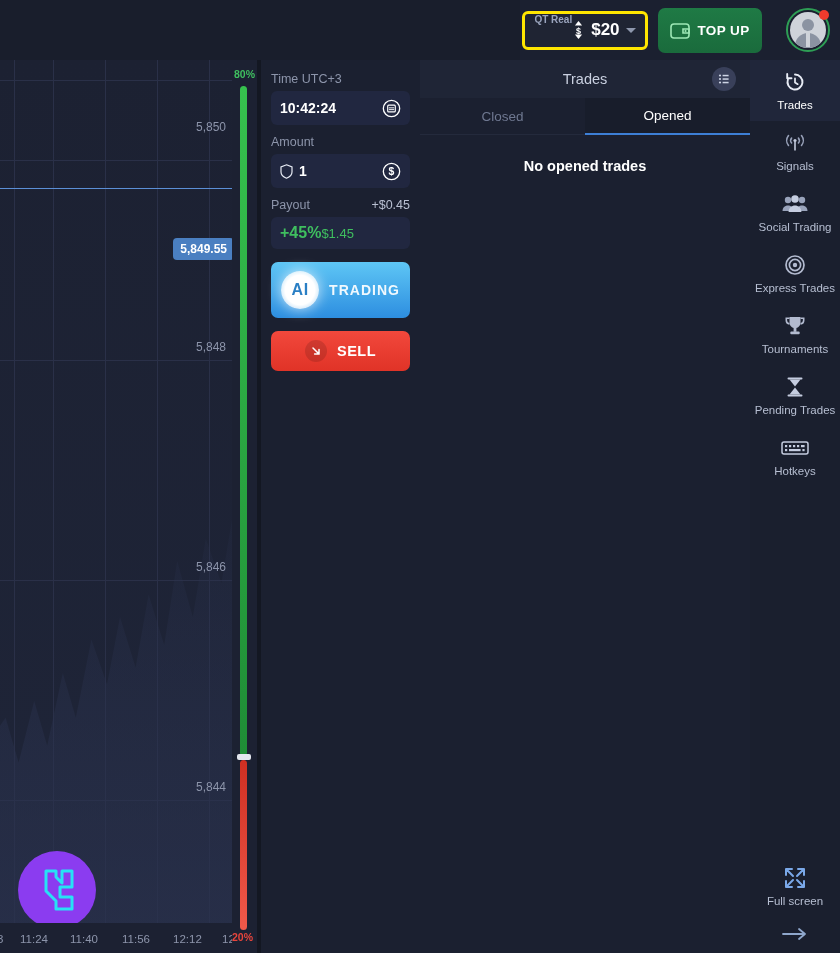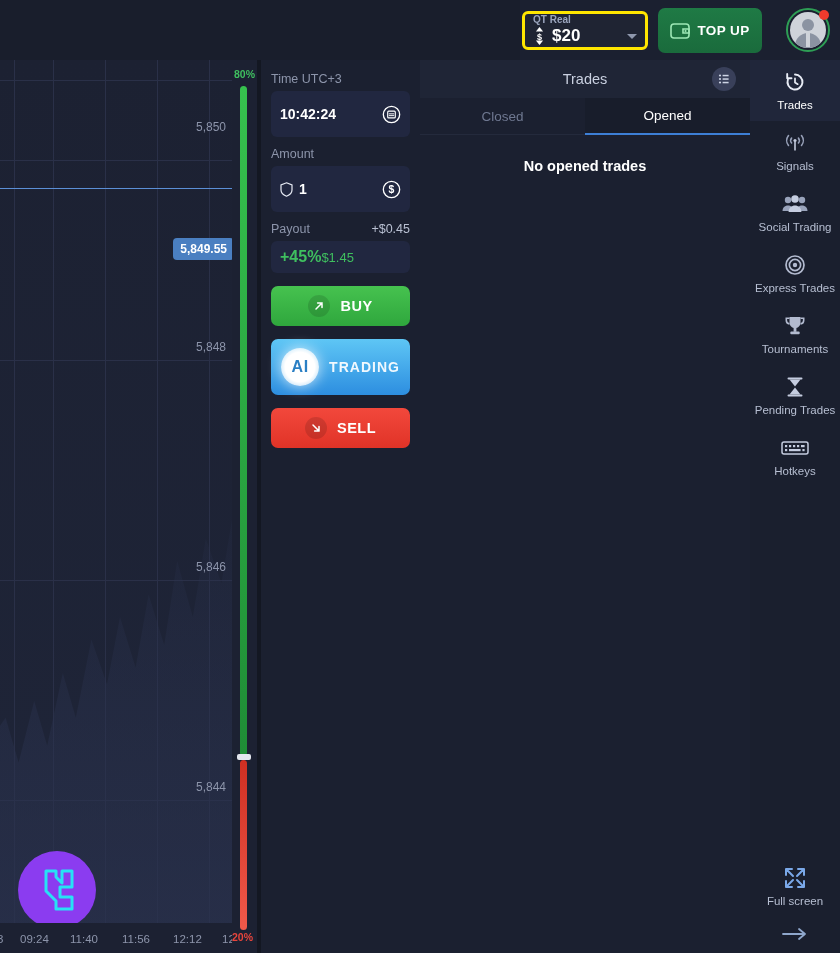--- a/index.html
+++ b/index.html
@@ -20,21 +20,21 @@
   #topbar-left-fill {
     position: absolute; left: 0; top: 0; width: 520px; height: 60px;
     background: #191e2c;
   }
   #account-selector {
     position: relative; z-index: 4;
     margin-right: 10px;
     width: 126px; height: 39px;
     border: 3px solid #ffe600; border-radius: 6px;
     background: #1f2433;
-    display: flex; flex-direction: column; justify-content: center;
+    display: flex; flex-direction: row; justify-content: center;
     padding: 0 8px;
   }
   #account-label {
     font-size: 10px; color: #9aa4bd; line-height: 11px; margin-bottom: 1px;
     font-weight: bold;
   }
   #account-row { display: flex; align-items: center; gap: 6px; }
   .acc-icon { width: 13px; height: 18px; flex: none; }
   #account-balance { font-size: 17px; color: #ffffff; font-weight: bold; }
   #account-caret {
@@ -160,21 +160,21 @@
 
   
   #trade-panel {
     position: absolute; left: 261px; top: 60px; width: 159px; height: 893px;
     background: #1b2030; padding: 10px;
   }
   .field-label {
     font-size: 12.5px; color: #8d95ab; margin-bottom: 5px; margin-top: 2px;
   }
   .input-box {
-    height: 46px; border-radius: 6px; background: #212740;
+    height: 34px; border-radius: 6px; background: #212740;
     display: flex; align-items: center; padding: 0 9px;
     cursor: text;
   }
   .input-val { font-size: 14px; color: #fff; font-weight: bold; }
   .input-icon {
     margin-left: auto; width: 19px; height: 19px; cursor: pointer;
   }
   .shield { width: 13px; height: 15px; margin-right: 6px; flex: none; }
   #payout-row {
     display: flex; justify-content: space-between; align-items: baseline;
@@ -337,21 +337,21 @@
     <div id="price-badge">5,849.55</div>
 
     <div id="logo">
       <svg width="50" height="50" viewBox="0 0 50 50">
         <path d="M14 6 v20 l10 10 v8 H40 V32 H28 V22 H40 V6 H30 v12 l-6 -6 V6 Z" fill="none" stroke="#27e2f5" stroke-width="3" stroke-linejoin="round"></path>
       </svg>
     </div>
 
     <div id="time-axis">
       <div class="time-lbl" style="left:-3px">3</div>
-      <div class="time-lbl" style="left:20px">09:24</div>
+      <div class="time-lbl" style="left:20px">11:24</div>
       <div class="time-lbl" style="left:70px">11:40</div>
       <div class="time-lbl" style="left:122px">11:56</div>
       <div class="time-lbl" style="left:173px">12:12</div>
       <div class="time-lbl" style="left:222px">12</div>
     </div>
   </div>
 
   <div id="slider-col">
     <div id="pct-top">80%</div>
     <div id="slider-green"></div>
@@ -385,28 +385,20 @@
 
     <div id="payout-row">
       <span id="payout-label">Payout</span>
       <span id="payout-delta">+$0.45</span>
     </div>
     <div id="payout-box">
       <span id="payout-pct">+45%</span>
       <span id="payout-amt">$1.45</span>
     </div>
 
-    <button class="trade-btn" id="buy-btn">
-      <span class="dir-circle">
-        <svg width="12" height="12" viewBox="0 0 12 12">
-          <path d="M3 9 L9 3 M4.6 3 H9 V7.4" stroke="#ffffff" stroke-width="1.5" fill="none" stroke-linecap="round"></path>
-        </svg>
-      </span>
-      <span>BUY</span>
-    </button>
 
     <button class="trade-btn" id="ai-btn">
       <span id="ai-badge">AI</span>
       <span id="ai-text">TRADING</span>
     </button>
 
     <button class="trade-btn" id="sell-btn">
       <span class="dir-circle">
         <svg width="12" height="12" viewBox="0 0 12 12">
           <path d="M3 3 L9 9 M9 4.6 V9 H4.6" stroke="#ffffff" stroke-width="1.5" fill="none" stroke-linecap="round"></path>

